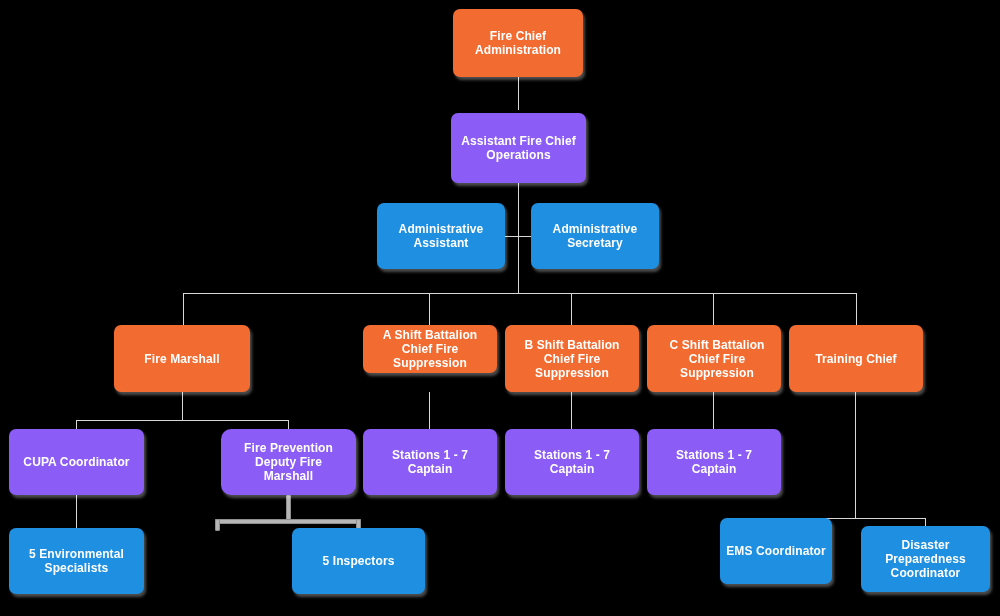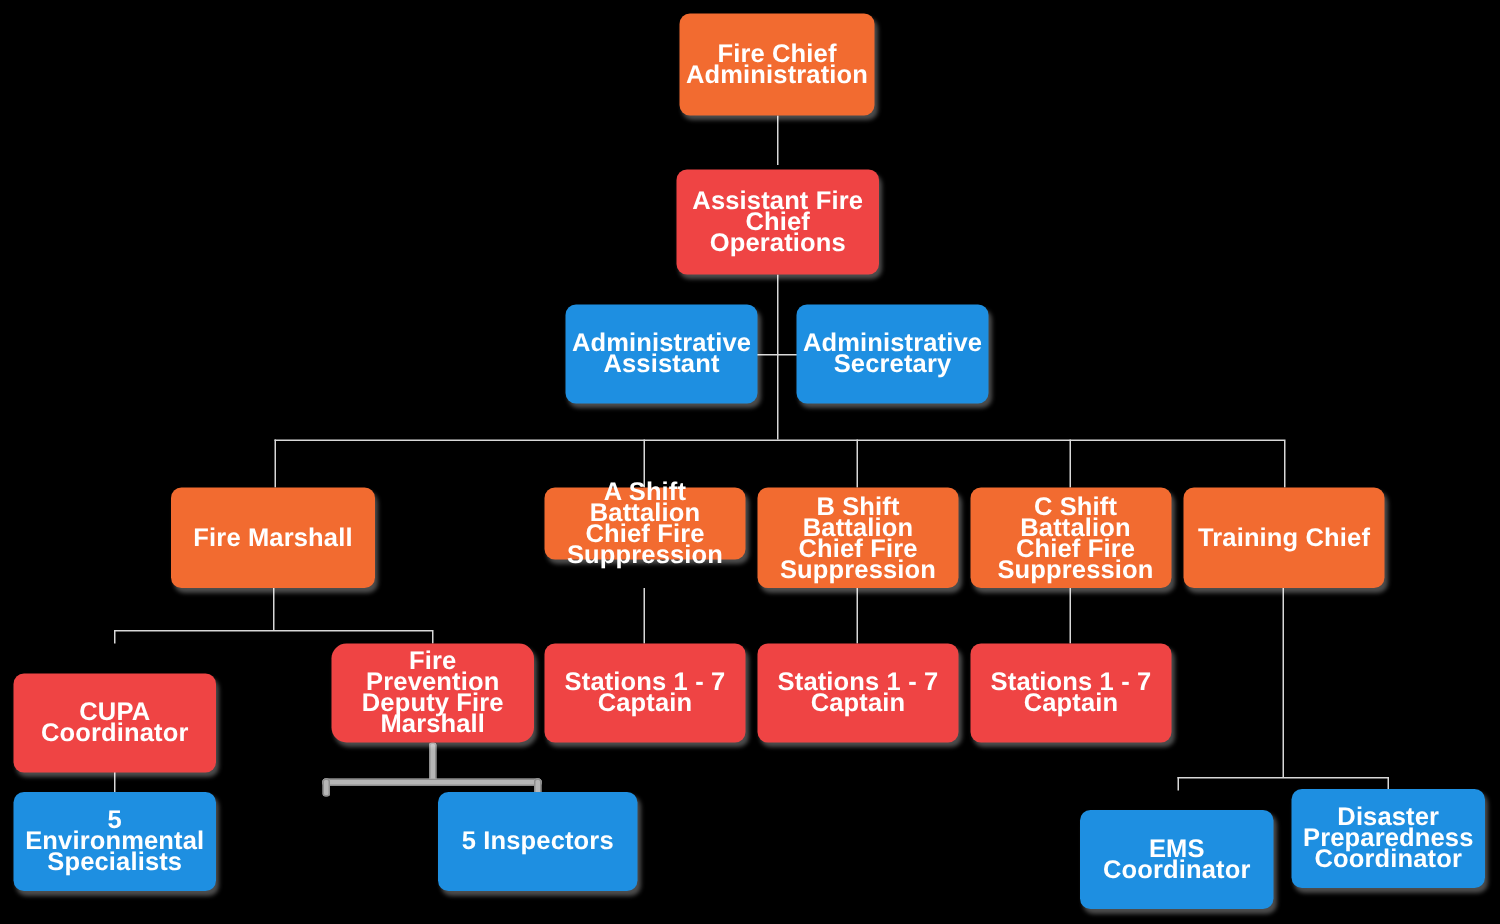--- a/index.html
+++ b/index.html
@@ -20,35 +20,35 @@
   }
   .node {
     position: absolute;
     box-sizing: border-box;
     border-radius: 7px;
     display: flex;
     align-items: center;
     justify-content: center;
     text-align: center;
     color: #ffffff;
-    font-size: 17px;
+    font-size: 12px;
     line-height: 14px;
     font-weight: bold;
     letter-spacing: 0.1px;
     padding: 2px 6px;
     box-shadow: 2px 3px 3px rgba(255,255,255,0.30);
     z-index: 5;
     user-select: none;
   }
   .node .label {
     white-space: pre-line;
     display: block;
   }
   .node.orange { background: #F26B30; }
-  .node.green  { background: #ef4444; }
+  .node.green  { background: #8b5cf6; }
   .node.blue   { background: #1E8FE1; }
 
   
   .conn {
     position: absolute;
     background: #d8d8d8;
     z-index: 1;
   }
   .conn.v { width: 1px; }
   .conn.h { height: 1px; }
@@ -136,21 +136,21 @@
   </div>
   <div class="node orange" style="left:647px; top:325px; width:134px; height:67px;padding-left:12px;">
     <span class="label">C Shift Battalion
 Chief Fire
 Suppression</span>
   </div>
   <div class="node orange" style="left:789px; top:325px; width:134px; height:67px;">
     <span class="label">Training Chief</span>
   </div>
 
-  <div class="node green" style="left:9px; top:429px; width:135px; height:66px;margin-top:20px;">
+  <div class="node green" style="left:9px; top:429px; width:135px; height:66px;">
     <span class="label">CUPA Coordinator</span>
   </div>
   <div class="node green" style="left:221px; top:429px; width:135px; height:66px;border-radius:10px;">
     <span class="label">Fire Prevention
 Deputy Fire
 Marshall</span>
   </div>
   <div class="node green" style="left:363px; top:429px; width:134px; height:66px;">
     <span class="label">Stations 1 - 7
 Captain</span>
@@ -164,21 +164,21 @@
 Captain</span>
   </div>
 
   <div class="node blue" style="left:9px; top:528px; width:135px; height:66px;">
     <span class="label">5 Environmental
 Specialists</span>
   </div>
   <div class="node blue" style="left:292px; top:528px; width:133px; height:66px;">
     <span class="label">5 Inspectors</span>
   </div>
-  <div class="node blue" style="left:720px; top:540px; width:129px; height:66px;">
+  <div class="node blue" style="left:720px; top:518px; width:112px; height:66px;">
     <span class="label">EMS Coordinator</span>
   </div>
   <div class="node blue" style="left:861px; top:526px; width:129px; height:66px;">
     <span class="label">Disaster
 Preparedness
 Coordinator</span>
   </div>
 
 </div>
 

